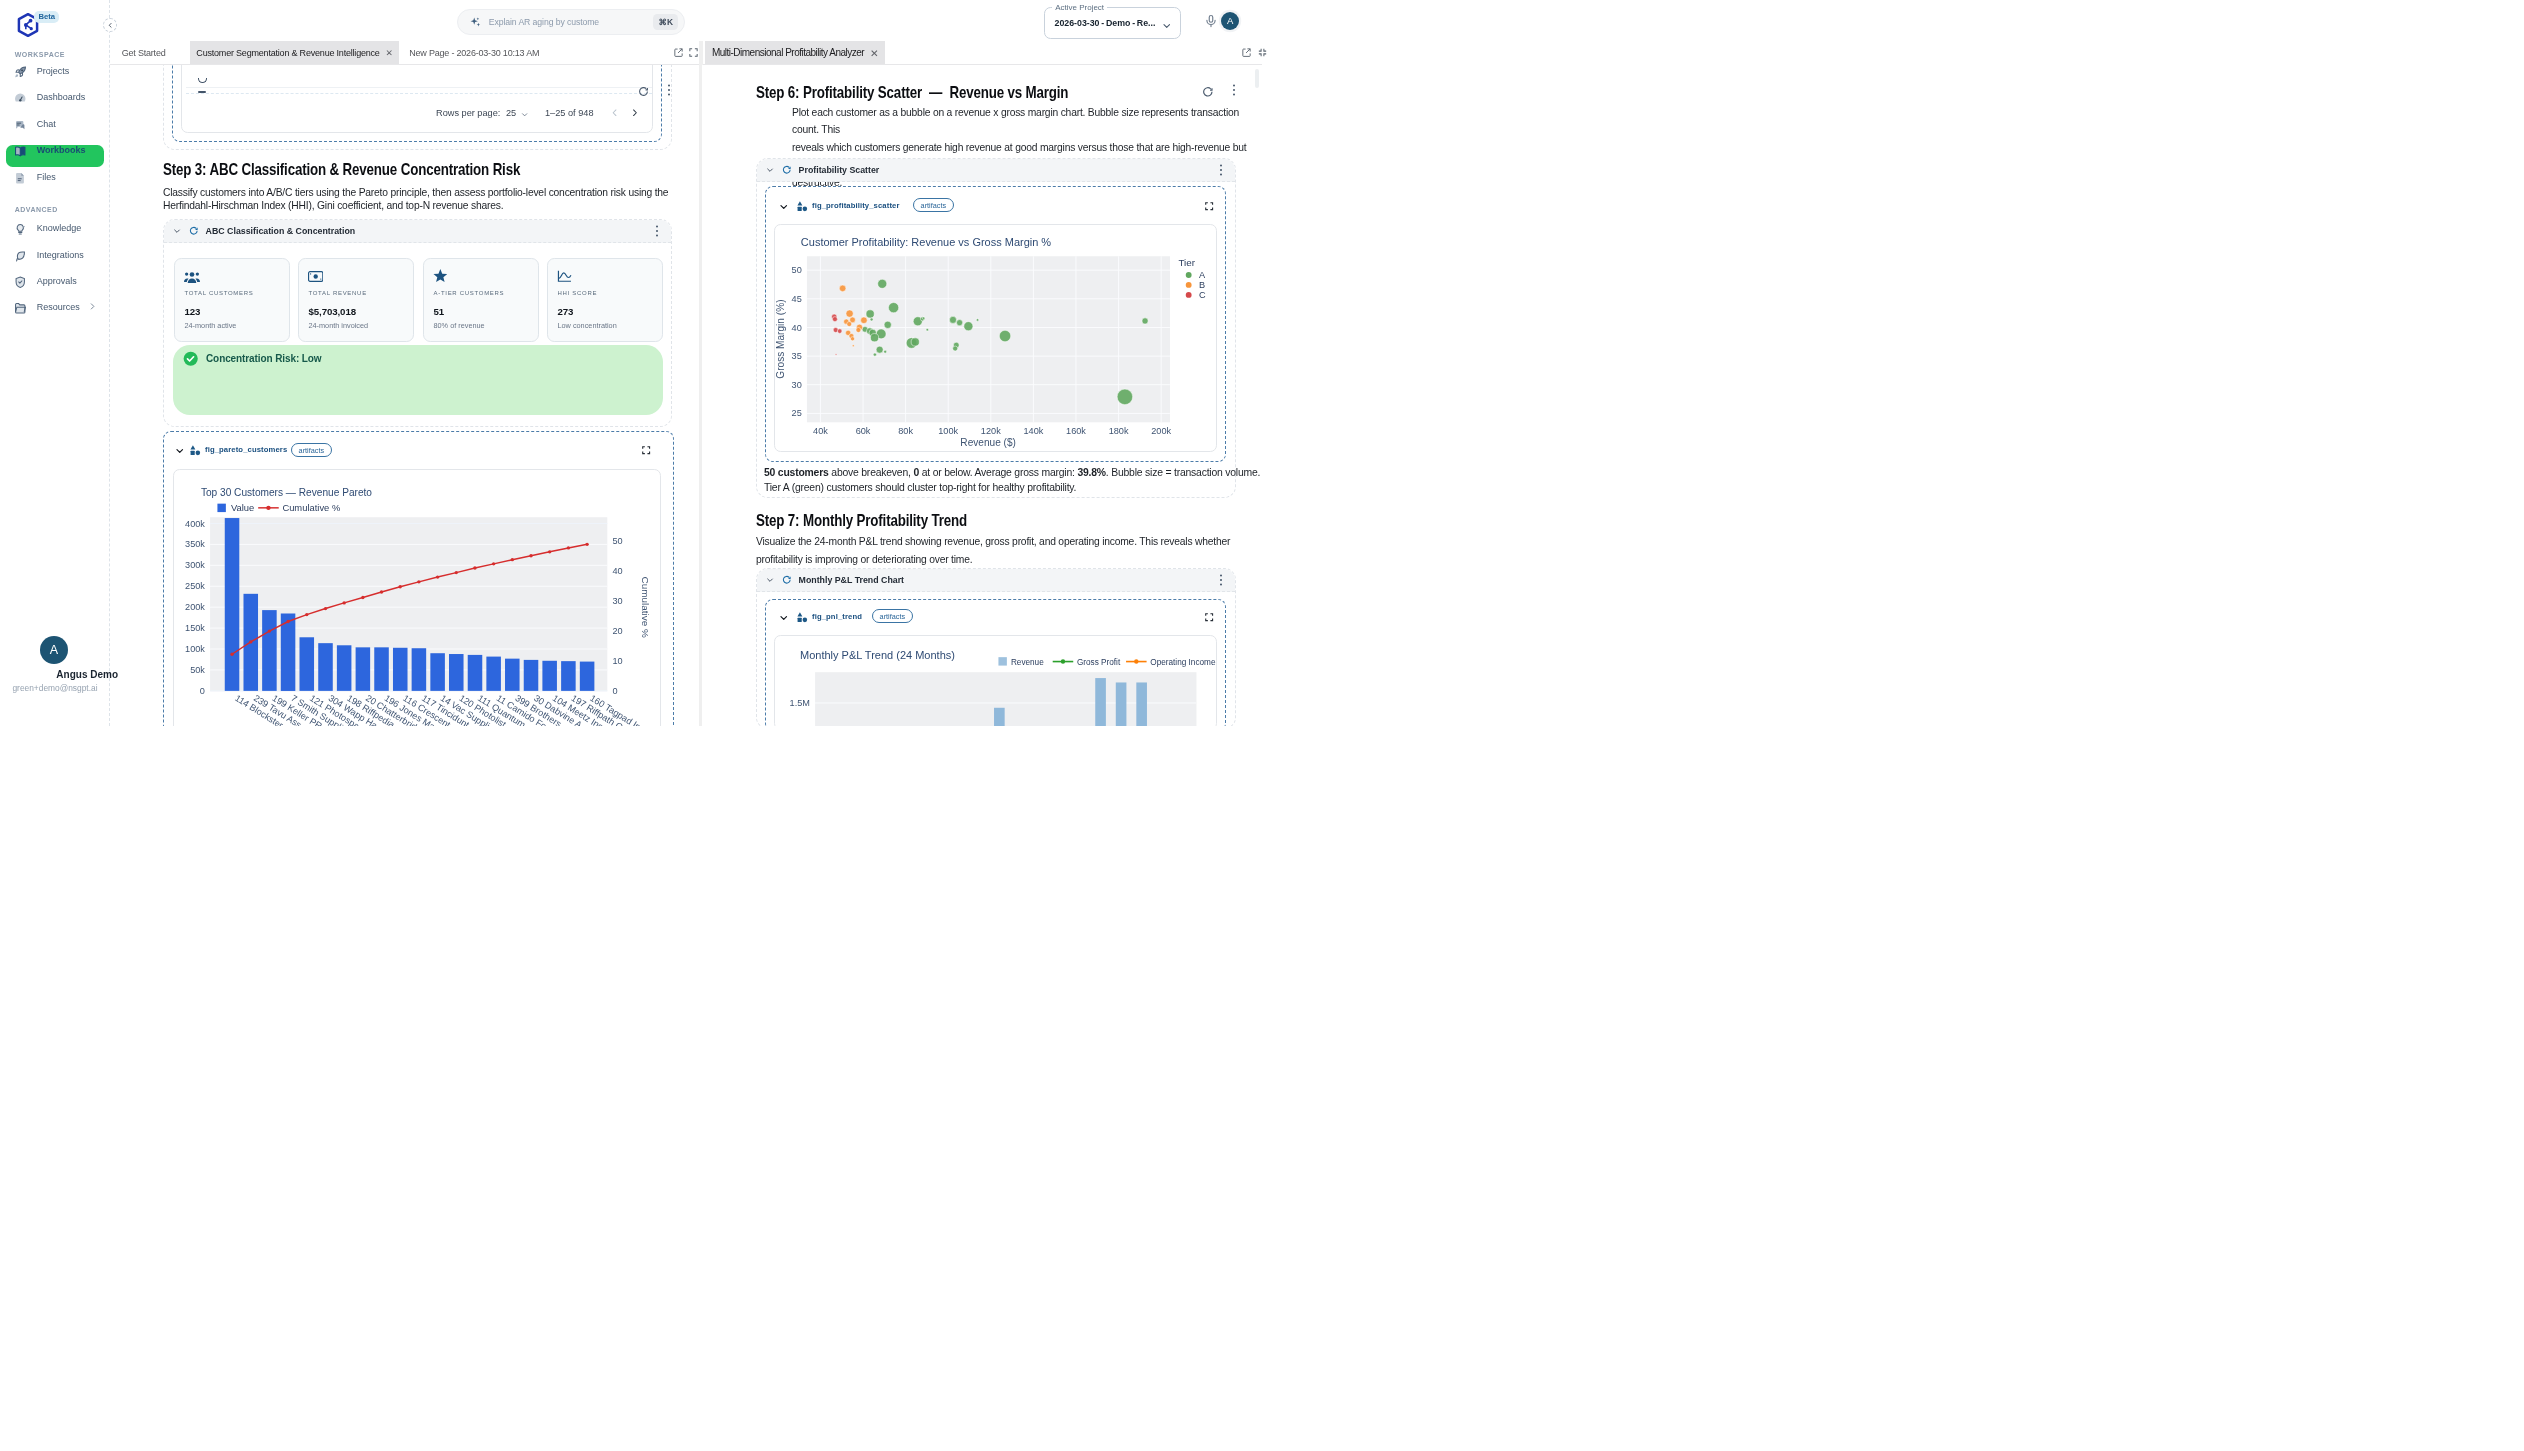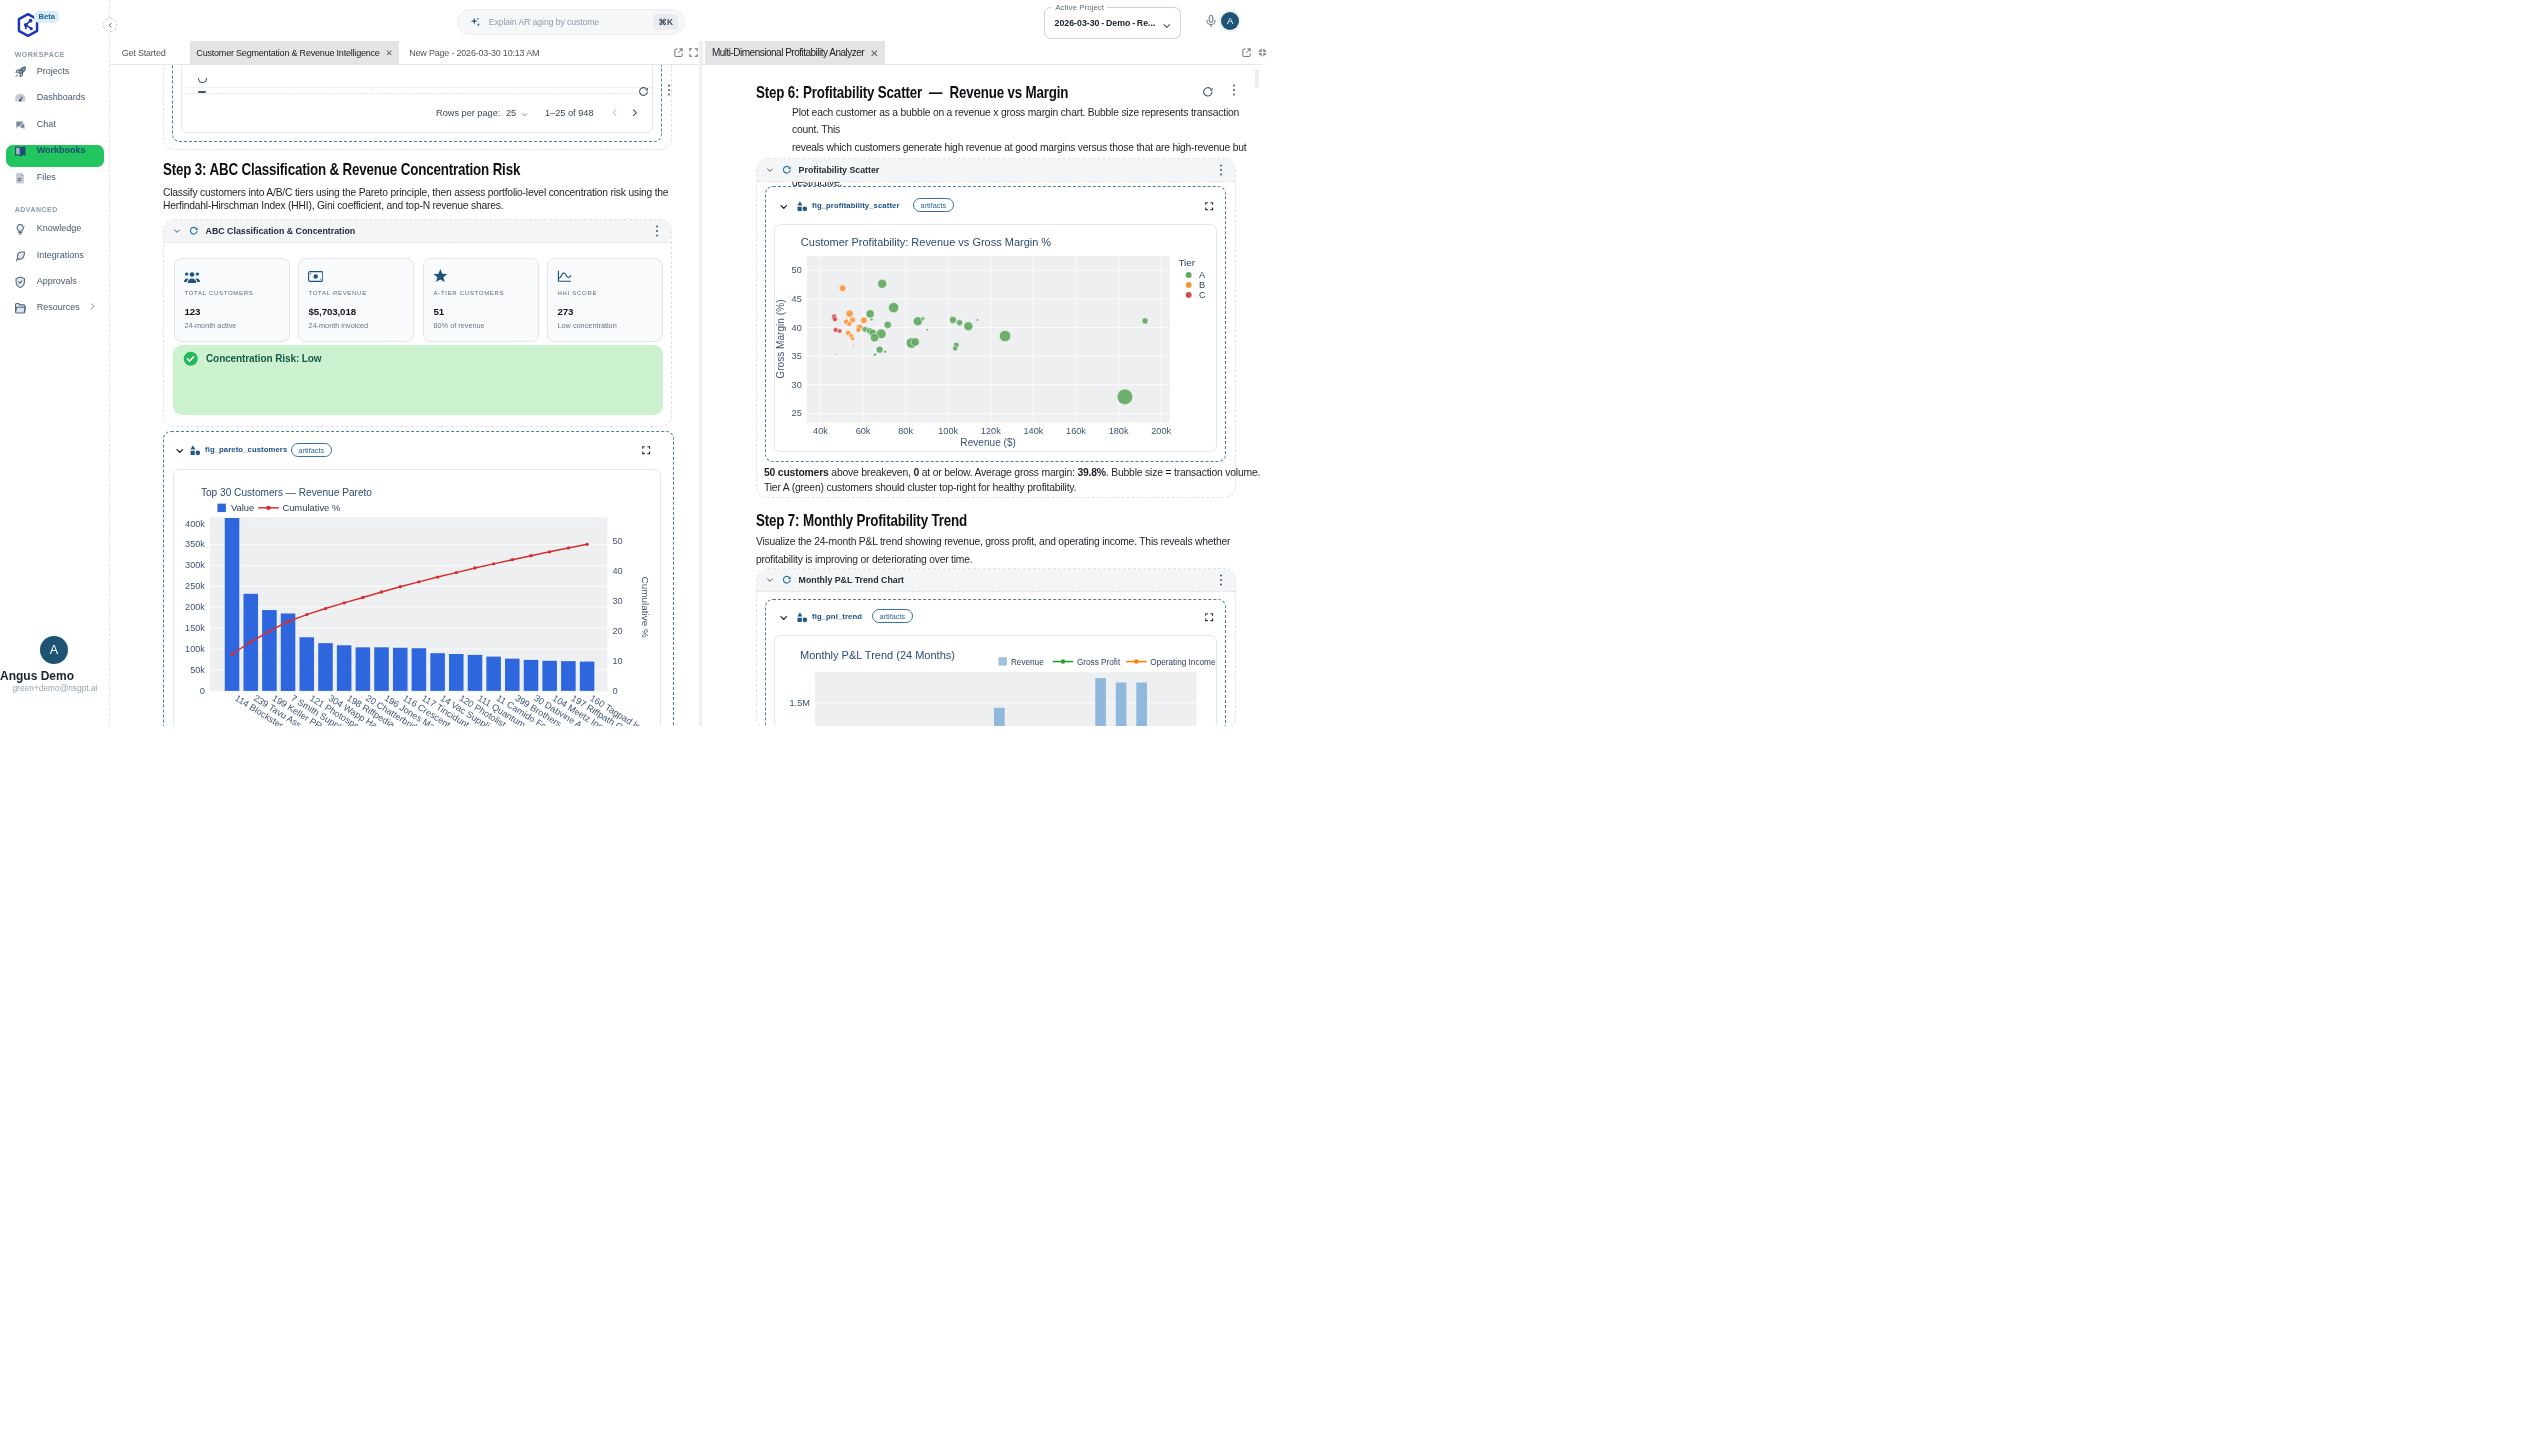--- a/index.html
+++ b/index.html
@@ -56,21 +56,21 @@
 .pill { display:inline-block; border:0.7px solid #3a74a4; color:#2b6699; border-radius:8.8px; font-size:7.3px;
   padding:1.5px 6.6px 1.8px; }
 .chartcard { position:absolute; background:#fff; border:0.7px solid #e3e6ea; border-radius:6.6px; }
 
 .statcard { position:absolute; width:116px; height:84px; background:#f8fafb; border:0.7px solid #dfe5ea;
   border-radius:7.3px; }
 .statcard .lbl { position:absolute; left:9.5px; top:31px; font-size:6px; letter-spacing:0.7px; color:#5a6b7d; }
 .statcard .val { position:absolute; left:9.5px; top:47px; font-size:9.7px; font-weight:700; color:#10151c; letter-spacing:-0.1px; }
 .statcard .sub { position:absolute; left:9.5px; top:62px; font-size:7.3px; color:#6a7687; }
 
-#greenbox { position:absolute; background:#cdf2cf; border-radius:9px; color:#16594a; }
+#greenbox { position:absolute; background:#cdf2cf; border-radius:17px; color:#16594a; }
 #greenbox b { color:#124e40; }
 
 .dots3 { display:inline-block; width:2.2px; height:2.2px; border-radius:50%; background:#46566a;
   box-shadow:0 4.4px 0 #46566a, 0 -4.4px 0 #46566a; }
 </style>
 </head>
 <body>
 
 <div id="sidebar">
   <div class="abs" style="left:17px; top:12.5px;">
@@ -130,21 +130,21 @@
   <div class="navitem" style="top:302px;"><svg width="12.5" height="12.5" viewBox="0 0 24 24" fill="none" stroke="#51657c" stroke-width="2">
         <path d="M3 7V5a2 2 0 0 1 2-2h4l2 2.5h8a2 2 0 0 1 2 2V19a2 2 0 0 1-2 2H5a2 2 0 0 1-2-2z" fill="#dfe5eb"></path>
         <path d="M3 19l2.5-9H22l-2.5 9"></path>
       </svg>Resources
     <svg style="margin-left:auto; margin-right:7.3px;" width="8.8" height="8.8" viewBox="0 0 24 24" fill="none" stroke="#6a7a8c" stroke-width="2.4" stroke-linecap="round">
         <path d="M9 5l7 7-7 7"></path>
       </svg></div>
 
   <div class="abs" style="left:40px; top:636px; width:28px; height:28px; border-radius:50%; background:#1d5473;
     color:#fff; font-size:12.5px; display:flex; align-items:center; justify-content:center;">A</div>
-  <div class="abs" style="left:0; top:669px; width:110px; text-align:left; font-size:12px; font-weight:700; color:#1a242f;">Angus Demo</div>
+  <div class="abs" style="left:8px; top:669px; width:110px; text-align:right; font-size:10px; font-weight:700; color:#1a242f;">Angus Demo</div>
   <div class="abs" style="left:0; top:683px; width:110px; text-align:center; font-size:8.4px; color:#97a3b1;">green+demo@nsgpt.ai</div>
 
   <div class="abs" style="left:103px; top:18.3px; width:14px; height:14px; border-radius:50%; background:#fff;
     border:0.7px dashed #c8d1da; z-index:9; display:flex; align-items:center; justify-content:center;">
     <svg width="6.6" height="6.6" viewBox="0 0 24 24" fill="none" stroke="#3c4858" stroke-width="3" stroke-linecap="round">
         <path d="M15 5l-7 7 7 7"></path>
       </svg>
   </div>
 </div>
 

